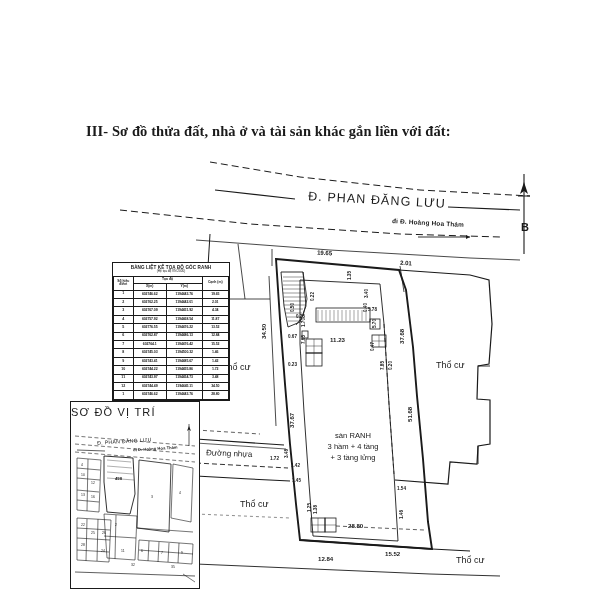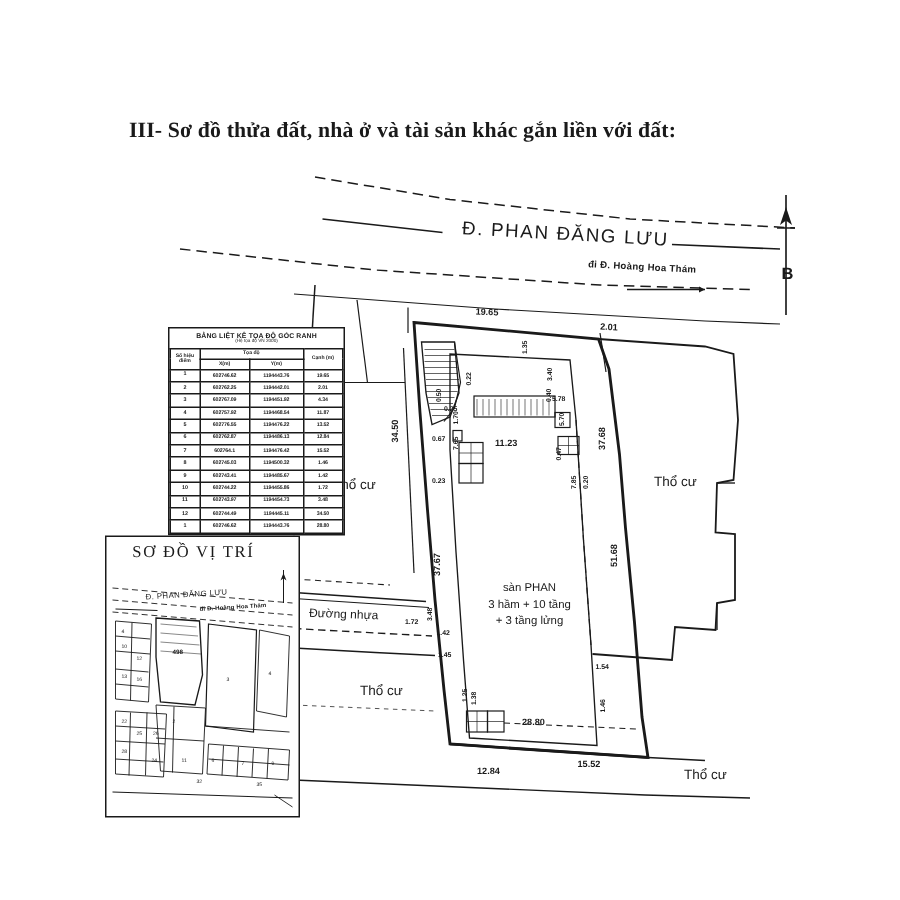--- a/index.html
+++ b/index.html
@@ -4,21 +4,21 @@
 <style>
   html,body{margin:0;padding:0;}
   body{
     width:600px;height:600px;
     background:#ffffff;
     font-family:"Liberation Serif", serif;
     color:#1a1a1a;
     position:relative;
     overflow:hidden;
   }
-  .page{position:absolute;inset:0;}
+  .page{position:absolute;inset:0;margin-top:44px;}
 
   
   .title{
     position:absolute;left:86px;top:79px;
     font-family:"Liberation Serif", serif;
     font-weight:bold;font-size:14.5px;letter-spacing:.1px;
     white-space:nowrap;
   }
 
   
@@ -58,22 +58,22 @@
   .col-b{width:29%;}
   .col-c{width:31%;}
   .col-d{width:23%;}
 
   
   .locmap{
     position:absolute;left:70px;top:357px;width:128px;height:186px;
     border:1px solid #1a1a1a;background:#fff;
   }
   .locmap-title{
-    position:absolute;left:0;right:12px;top:4px;text-align:center;
-    font-family:Liberation Serif, serif;
+    position:absolute;left:0;right:12px;top:4px;
+    font-family:Liberation Sans, sans-serif;
     font-size:11px;letter-spacing:1.2px;
   }
   .locmap-street{
     position:absolute;left:26px;top:36px;
     font-family:"Liberation Sans", sans-serif;
     font-size:5.2px;letter-spacing:.3px;
     transform:rotate(-3.5deg);
   }
   .locmap-street2{
     position:absolute;left:62px;top:44px;
@@ -239,22 +239,22 @@
   <div class="lbl compass-b" style="left:521px;top:177px;">B</div>
 
   <div class="lbl tho-cu" style="left:222px;top:318px;">Thổ cư</div>
   <div class="lbl tho-cu" style="left:436px;top:316px;">Thổ cư</div>
   <div class="lbl tho-cu" style="left:240px;top:455px;">Thổ cư</div>
   <div class="lbl tho-cu" style="left:456px;top:511px;">Thổ cư</div>
 
   <div class="lbl duong-nhua" style="left:206px;top:405px;transform:rotate(2deg);">Đường nhựa</div>
 
   <div class="lbl bldg-txt" style="left:318px;top:386px;width:70px;">
-    <div>sàn PHAN</div>
-    <div>3 hầm + 10 tầng</div>
+    <div>sàn RANH</div>
+    <div>3 hầm + 4 tầng</div>
     <div>+ 3 tầng lửng</div>
   </div>
 
   <div class="lbl dim" style="left:317px;top:205px;transform:rotate(3deg);">19.65</div>
   <div class="lbl dim" style="left:400px;top:215px;transform:rotate(3deg);">2.01</div>
 
   <div class="lbl dim" style="left:260px;top:295px;transform:rotate(-90deg);transform-origin:left top;">34.50</div>
   <div class="lbl dim" style="left:288px;top:384px;transform:rotate(-90deg);transform-origin:left top;">37.67</div>
 
   <div class="lbl dim" style="left:406px;top:378px;transform:rotate(-90deg);transform-origin:left top;">51.68</div>

